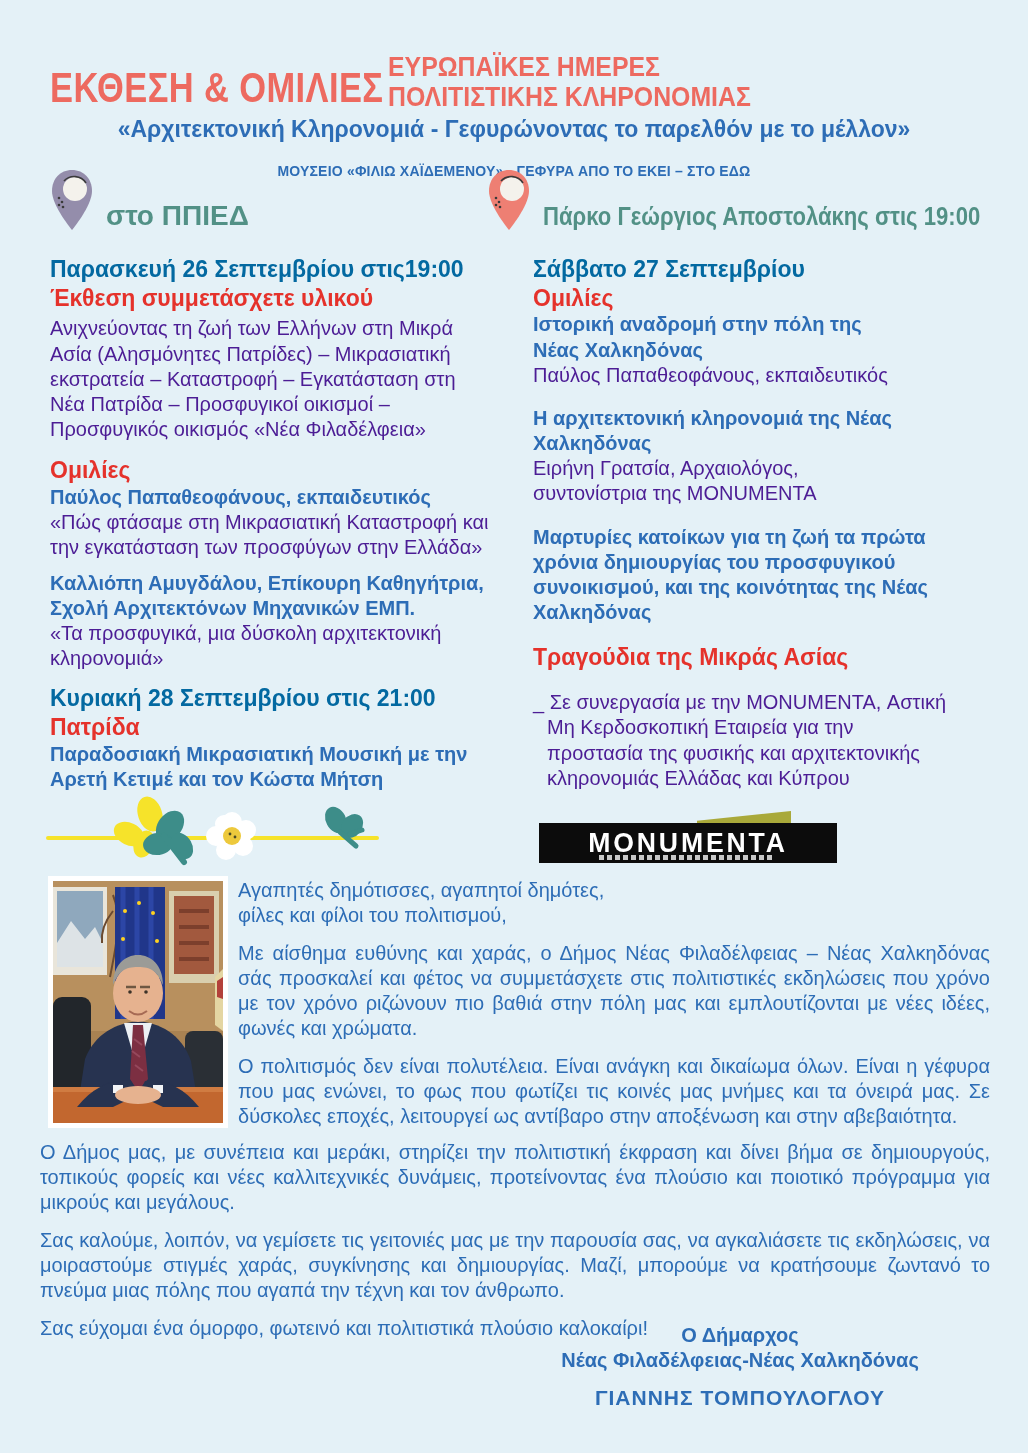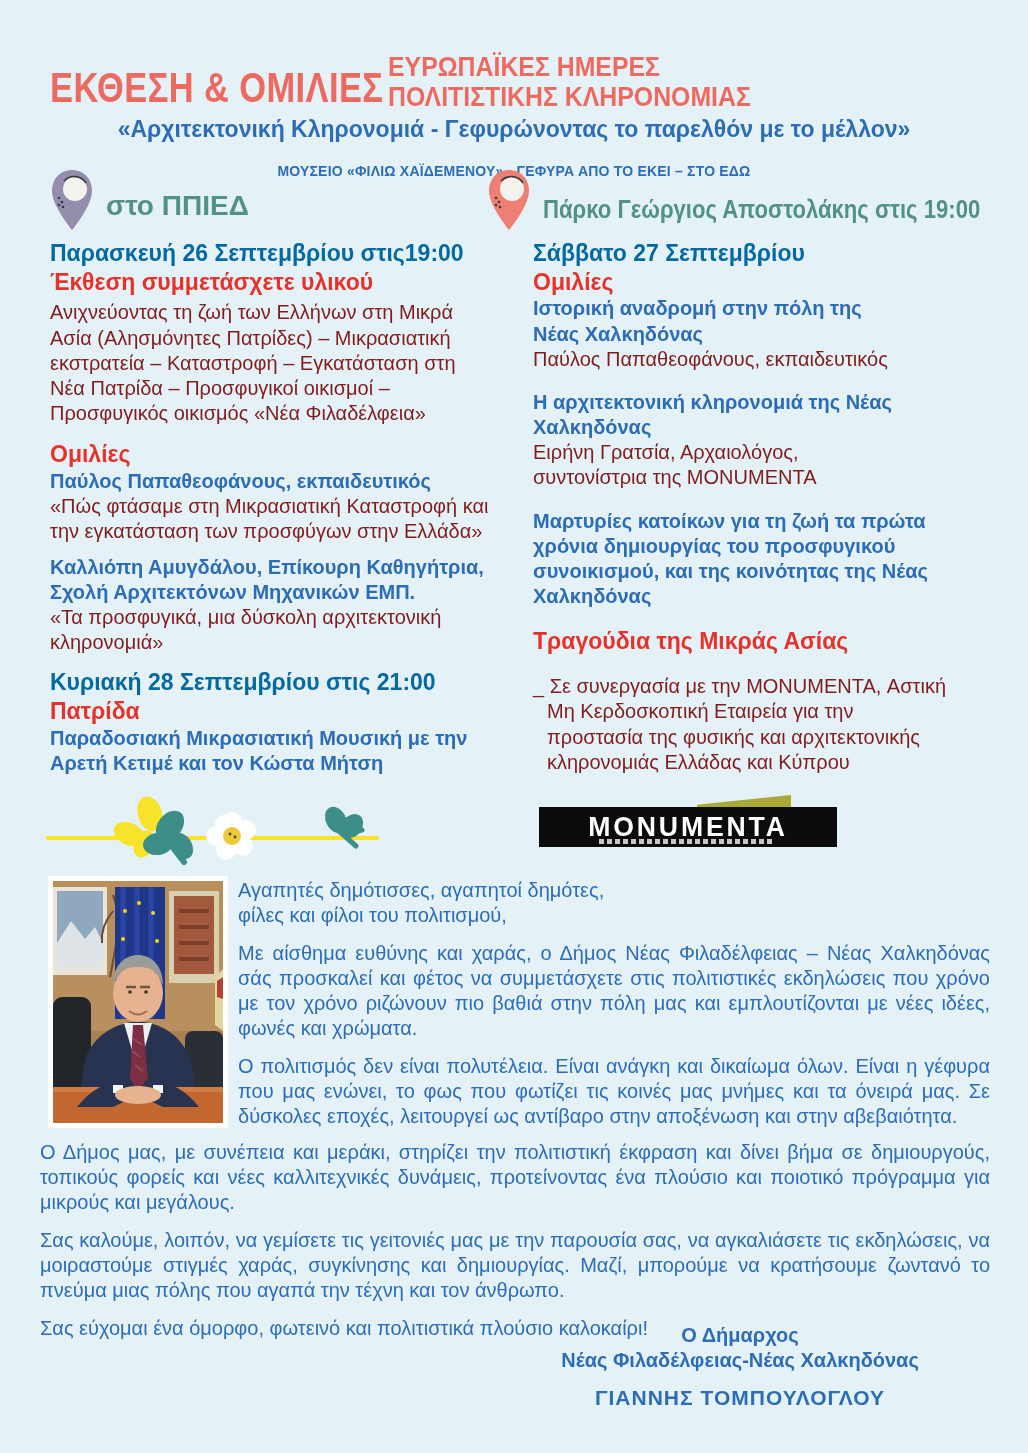--- a/index.html
+++ b/index.html
@@ -28,33 +28,33 @@
     position:absolute; left:40px; top:116px; width:948px; text-align:center;
     color:#2d6db6; font-weight:bold;
   }
   .subtitle .line1 { font-size:23px; display:block; }
   .subtitle .line2 { font-size:14px; display:block; margin-top:20px; letter-spacing:.2px; }
 
   
   .col-left  { position:absolute; left:50px;  top:168px; width:440px; }
   .col-right { position:absolute; left:487px; top:168px; width:505px; }
 
-  .pin-row { display:flex; align-items:flex-start; margin-bottom:8px; min-height:64px; }
+  .pin-row { display:flex; align-items:flex-end; margin-bottom:24px; min-height:64px; }
   .pin-svg { flex:0 0 44px; }
   .venue-name {
     color:#529186; font-size:28px; font-weight:bold;
     margin-left:12px; margin-top:22px; white-space:nowrap;
     display:inline-block;
   }
   .venue-name.condensed { transform:scaleX(.85); transform-origin:left center; font-size:26px; margin-top:26px; }
   .col-right .section-body { margin-left:46px; }
 
   .date-pink { color:#0369a1; font-size:23px; font-weight:bold; line-height:1.2; white-space:nowrap; }
   .head-red  { color:#e5322b; font-size:23px; font-weight:bold; line-height:1.25; }
-  .body-blue { color:#7f1d1d; font-size:20px; line-height:1.26; }
+  .body-blue { color:#4c1d95; font-size:20px; line-height:1.26; }
   .body-blue-bold { color:#2d6db6; font-size:20px; font-weight:bold; line-height:1.26; }
   .gap4  { margin-top:4px; }
   .gap10 { margin-top:10px; }
   .gap14 { margin-top:14px; }
   .gap18 { margin-top:18px; }
   .hang { padding-left:14px; text-indent:-14px; }
 
   
   .logo-wrap { position:relative; width:298px; margin-top:20px; margin-left:6px; height:58px; }
   .logo-accent {

